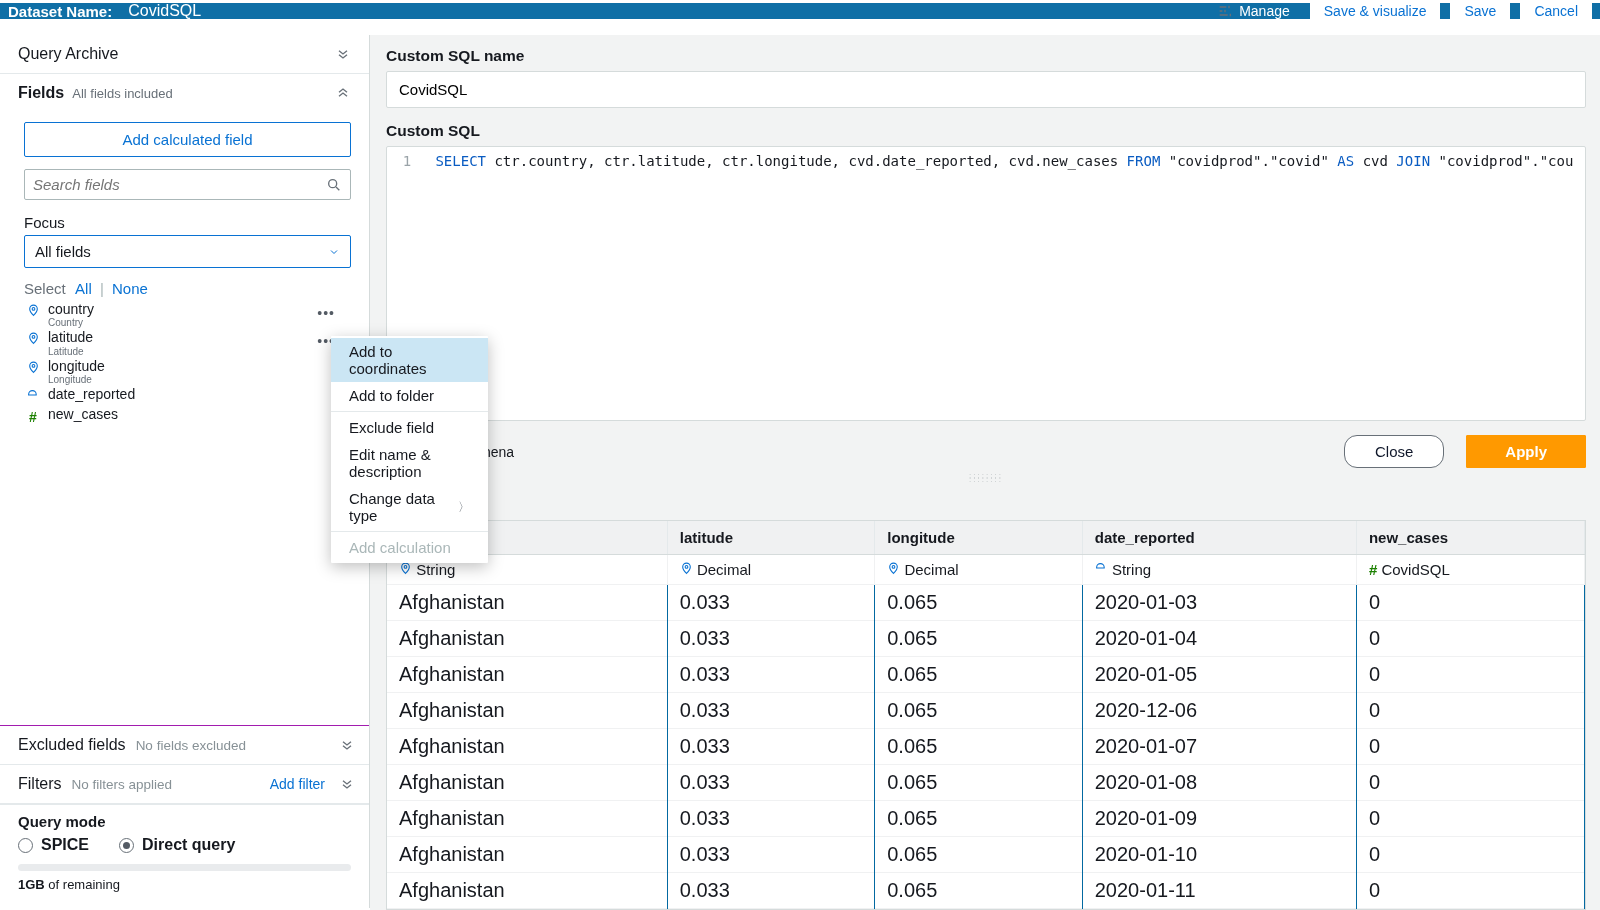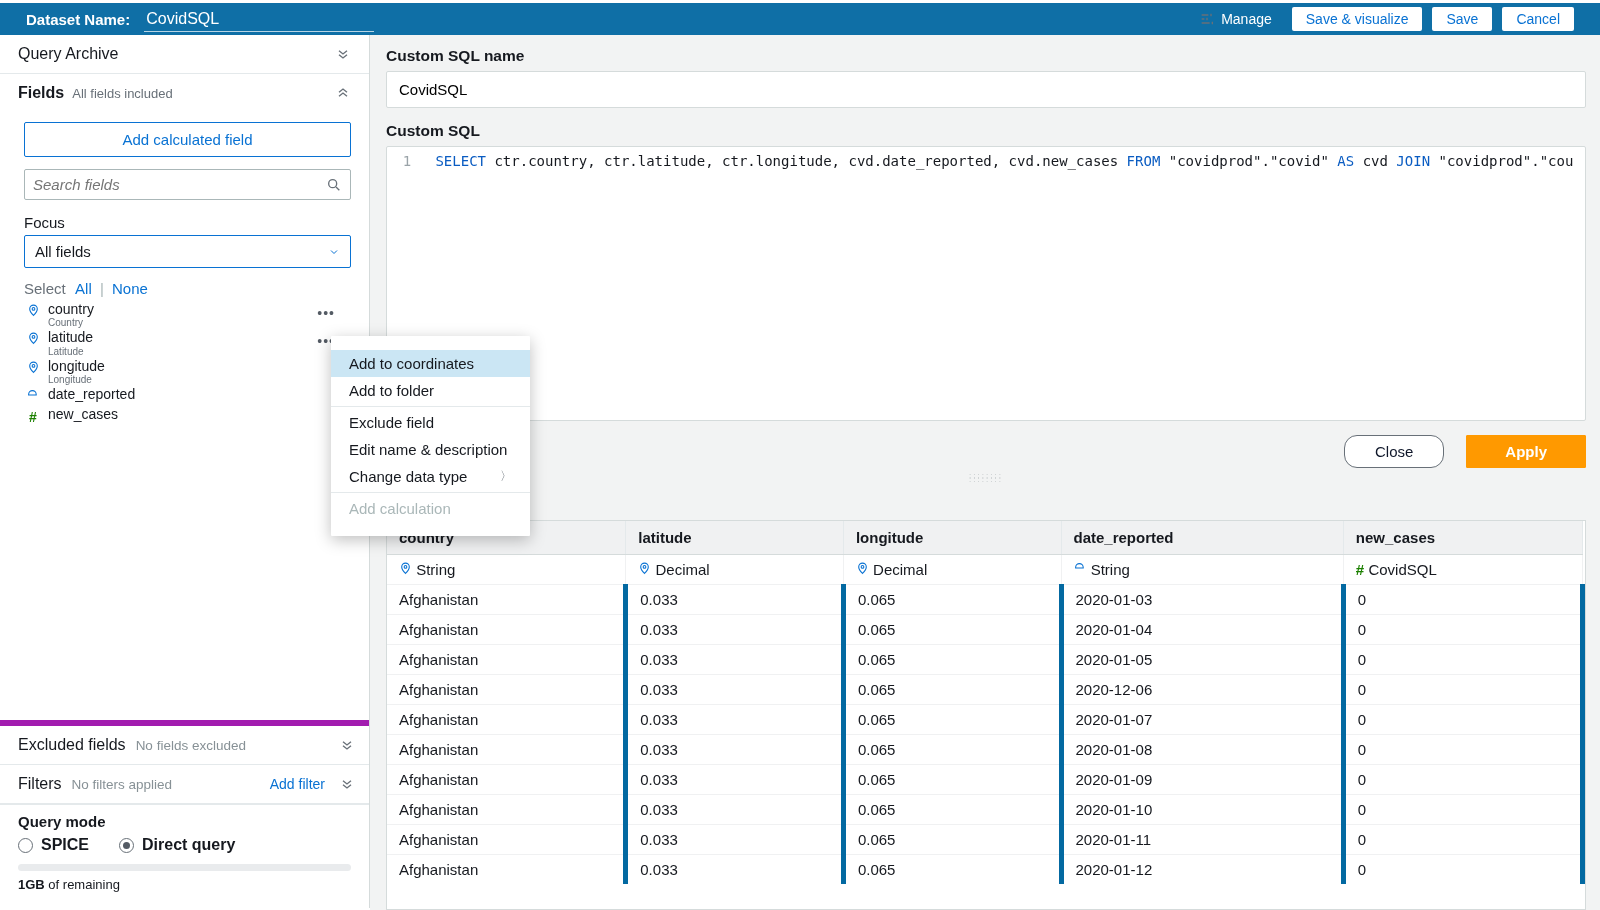--- a/index.html
+++ b/index.html
@@ -1,19 +1,19 @@
 <!DOCTYPE html>
 <html><head>
 <meta charset="utf-8">
 <style>
   * { box-sizing: border-box; margin: 0; padding: 0; }
   html, body { width: 1600px; height: 910px; font-family: "Amazon Ember", "Helvetica Neue", Arial, sans-serif; font-size: 14px; color: #16191f; background: #fff; overflow: hidden; }
 
   
-  .header { position: absolute; top: 3px; left: 0; right: 0; height: 32px; background: #0f6fa6; color: #fff; display: flex; align-items: center; padding: 0 26px; }
+  .header { position: absolute; top: 3px; left: 0; right: 0; height: 16px; background: #0f6fa6; color: #fff; display: flex; align-items: center; padding: 0 8px; }
   .header .ds-label { font-weight: 600; font-size: 15px; margin-right: 14px; }
   .ds-name-box { display: inline-block; min-width: 230px; border-bottom: 1px solid rgba(255,255,255,.7); padding: 3px 2px; font-size: 16px; color:#fff; }
   .header-spacer { flex: 1; }
   .manage-btn { display: flex; align-items: center; gap: 6px; color: #fff; padding: 4px 10px; cursor: pointer; }
   .hdr-btn { background: #fff; color: #0972d3; border: none; padding: 4px 14px; border-radius: 2px; margin-left: 10px; font-size: 14px; cursor: pointer; }
 
   
   .left-col { position: absolute; top: 35px; left: 0; bottom: 2px; width: 370px; border-right: 1px solid #d5dbdb; display: flex; flex-direction: column; background:#fff;}
   .section-hdr { display: flex; align-items: center; justify-content: space-between; padding: 10px 18px; font-size: 16px; }
   .section-hdr .title { color: #16191f; }
@@ -33,21 +33,21 @@
   .select-row .link { color: #0972d3; cursor: pointer; }
   .select-row .sep { color: #aab7b8; margin: 0 4px; }
 
   .field-item { display: flex; align-items: flex-start; padding: 1px 0 1px 0px; cursor: pointer; position: relative; }
   .field-item .ficon { width: 18px; text-align: center; margin-top: 2px; }
   .field-item .ftext { margin-left: 6px; }
   .field-item .fname { font-size: 14px; line-height: 1.1; }
   .field-item .fcap { font-size: 10px; color: #687078; line-height: 1.1; }
   .field-item .more { position: absolute; right: 16px; top: 4px; color: #545b64; font-size: 14px; letter-spacing:1px;}
 
-  .left-bottom { margin-top: auto; border-top: 6px solid #a21caf; }
+  .left-bottom { margin-top: auto; border-top: 1px solid #a21caf; }
   .panel-row { display: flex; align-items: center; padding: 10px 14px 10px 18px; border-bottom: 1px solid #e4e9eb; }
   .panel-row .ptitle { font-size: 16px; }
   .panel-row .psub { color:#879196; font-size:13.5px; margin-left:10px;}
   .panel-row .pspacer { flex: 1; }
   .panel-row .plink { color: #0972d3; cursor: pointer; margin-right: 14px; font-size: 14px; }
 
   .qmode { padding: 8px 18px 16px 18px; }
   .qmode .qlab { font-weight: 600; font-size: 15px; margin-bottom: 6px; }
   .radio-row { display: flex; gap: 30px; margin-bottom: 10px; }
   .radio { display: flex; align-items: center; gap: 8px; font-size: 16px; font-weight: 600; }
@@ -75,24 +75,24 @@
 
   .drag { text-align: center; color: #bbc1c4; font-size: 8px; letter-spacing: 2px; line-height:0.5; margin-top: 6px; user-select:none;}
 
   .tab-row { margin-top: 6px; }
   .dataset-tab { display: inline-block; background:#fff; border:1px solid #d5dbdb; border-bottom:none; padding: 7px 20px; font-size:15px; cursor:pointer; }
 
   .grid { background: #fff; border: 1px solid #d5dbdb; border-top: 1px solid #d5dbdb; overflow-y:auto; height: 390px; position:relative;}
   table { border-collapse: collapse; width: 100%; }
   thead th { text-align: left; font-weight: 600; padding: 8px 12px; background: #f0f1f2; border-bottom:1px solid #d5dbdb; border-right:1px solid #e4e9eb; font-size:15px;}
   .type-row td { padding: 6px 12px; border-right:1px solid #f0f1f2; font-size:15px;}
-  .data-row td { padding: 6px 12px; border-right:5px solid #0369a1; border-top:1px solid #f0f1f2; font-size:15px;}
+  .data-row td { padding: 6px 12px; border-right:1px solid #0369a1; border-top:1px solid #f0f1f2; font-size:20px;}
 
   
-  .ctx-menu { position: absolute; top: 336px; left: 331px; width: 199px; background: #fff; box-shadow: 0 4px 16px rgba(0,0,0,.25); border-radius: 1px; z-index: 50; padding: 14px 0;}
+  .ctx-menu { position: absolute; top: 336px; left: 331px; width: 157px; background: #fff; box-shadow: 0 4px 16px rgba(0,0,0,.25); border-radius: 1px; z-index: 50; padding: 2px 0;}
   .ctx-item { padding: 5px 18px; font-size: 15px; cursor: pointer; display:flex; align-items:center; justify-content:space-between;}
   .ctx-item.hover { background: #cbe6f4; }
   .ctx-item.disabled { color: #aab7b8; cursor: default; }
   .ctx-sep { border-top: 1px solid #e4e9eb; margin: 2px 0; }
   .ctx-chev { color:#687078; font-size:12px;}
 
   .grid::-webkit-scrollbar{width:12px}
   .grid::-webkit-scrollbar-thumb{background:#c1c7cb;border-radius:6px}
 </style>
 </head>

